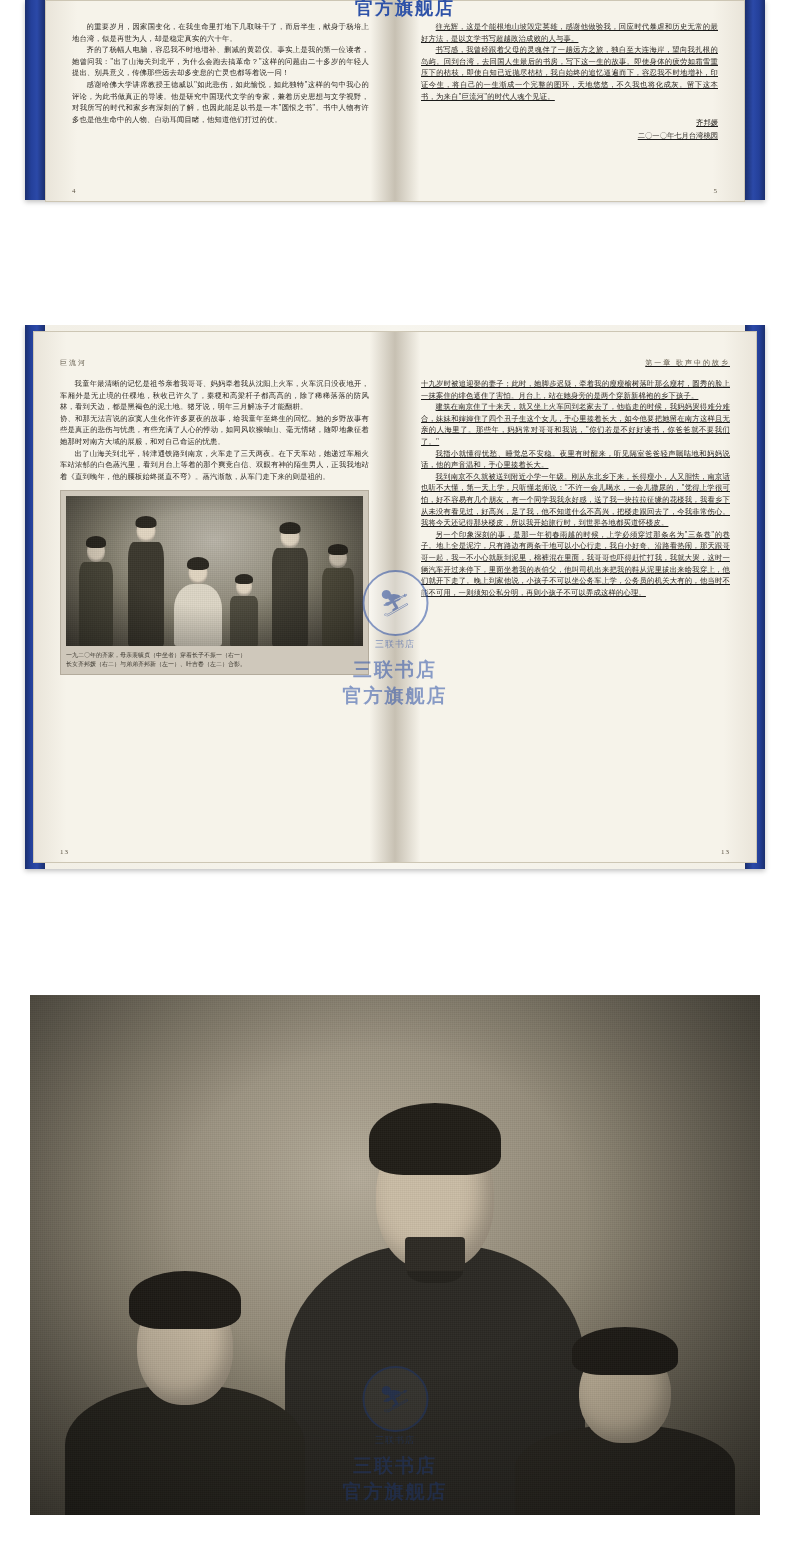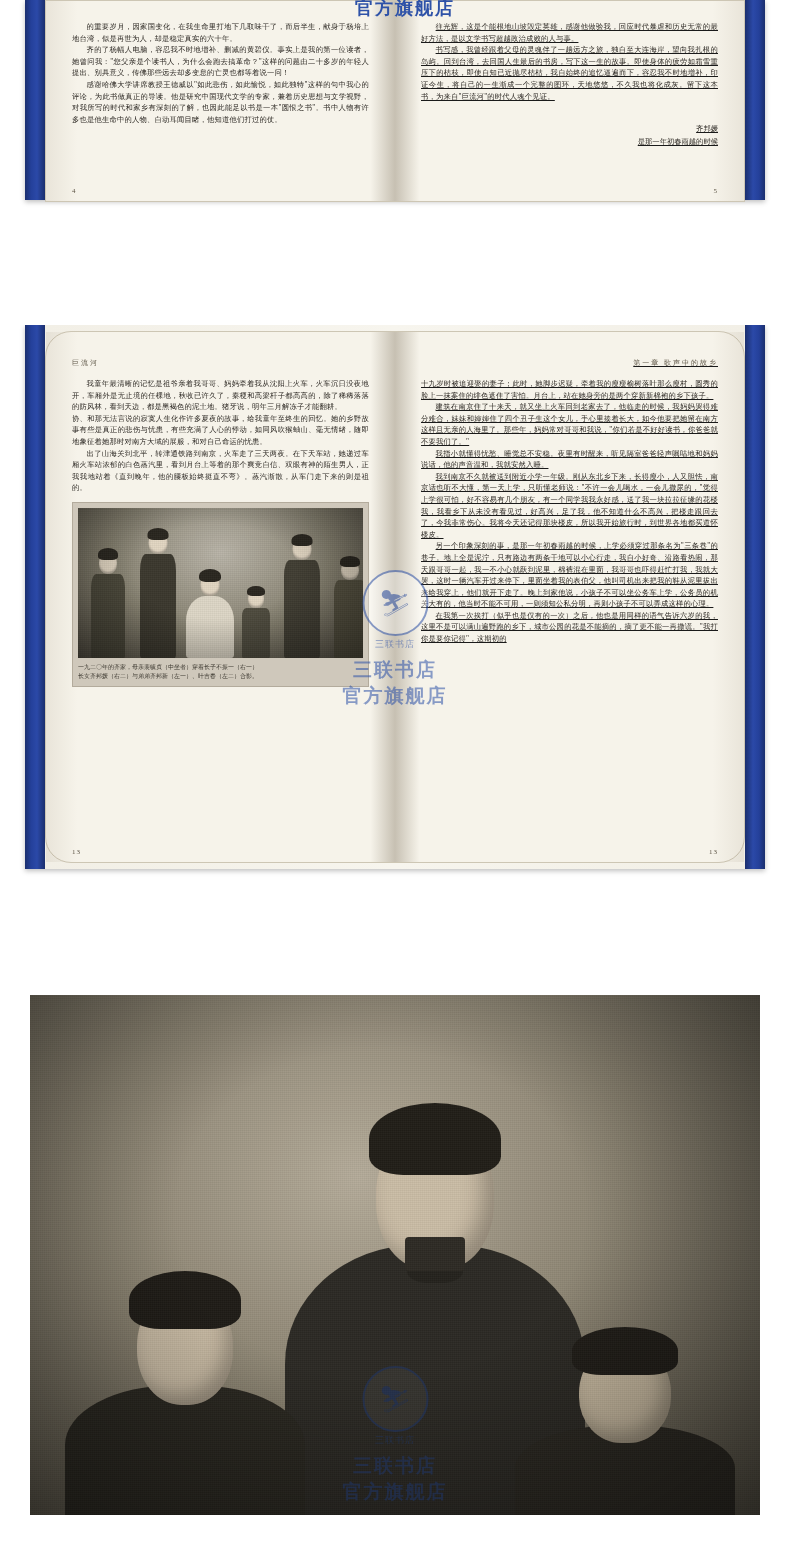--- a/index.html
+++ b/index.html
@@ -71,21 +71,21 @@
     font-size: 7.3px;
     line-height: 11.6px;
     text-align: justify;
     text-justify: inter-ideograph;
     color: #2b2722;
     letter-spacing: 0.2px;
     white-space: pre-wrap;
   }
   .body-text.indent { text-indent: 2em; }
   .sig {
-    margin-top: 20px;
+    margin-top: 14px;
     text-align: right;
     font-size: 7.3px;
     line-height: 13px;
     color: #2b2722;
   }
   .folio {
     position: absolute;
     bottom: 6px;
     font-size: 7px;
     color: #5c5445;
@@ -243,47 +243,47 @@
 </head>
 <body>
 
 <div class="page top-strip" style="height:215px;">
   <div class="spread">
     <div class="book" style="width:740px; height:200px; padding:0;">
       <div class="book-inner" style="height:200px; margin:0 20px;">
         <div class="leaf left" style="padding-top:0;">
           <div class="run-head"></div>
           <div class="body-text indent">的重要岁月，因家国变化，在我生命里打地下几取味干了，而后半生，献身于杨培上地台湾，似是再世为人，却是稳定真实的六十年。</div>
-          <div class="body-text indent">齐的了杨幅人电脑，容忍我不时地增补、删减的黄碧仪。事实上是我的第一位读者，她曾问我："您父亲是个读书人，为什么会跑去搞革命？"这样的问题由二十多岁的年轻人提出、别具意义，传佛那些远去却多变息的亡灵也都等着说一问！</div>
+          <div class="body-text indent">齐的了杨幅人电脑，容忍我不时地增补、删减的黄碧仪。事实上是我的第一位读者，她曾问我："出了山海关到北平，为什么会跑去搞革命？"这样的问题由二十多岁的年轻人提出、别具意义，传佛那些远去却多变息的亡灵也都等着说一问！</div>
           <div class="body-text indent">感谢哈佛大学讲席教授王德威以"如此悲伤，如此愉悦，如此独特"这样的句中我心的评论，为此书做真正的导读。他是研究中国现代文学的专家，兼着历史思想与文学视野，对我所写的时代和家乡有深刻的了解，也因此能足以书是一本"圆恨之书"。书中人物有许多也是他生命中的人物、自动耳闻目睹，他知道他们打过的仗。</div>
           <div class="folio l">4</div>
         </div>
         <div class="leaf right" style="padding-top:0;">
           <div class="run-head r"></div>
           <div class="body-text indent">往光辉，这是个能根地山坡毁定英雄，感谢他做验我，回应时代暴虐和历史无常的最好方法，是以文学书写超越政治成败的人与事。</div>
           <div class="body-text indent">书写感，我曾经跟着父母的灵魂伴了一趟远方之旅，独自至大连海岸，望向我扎根的岛屿。回到台湾，去回国人生最后的书房，写下这一生的故事。即使身体的疲劳如霜雪重压下的枯枝，即使自知已近抛尽枯枯，我自始终的追忆逼遍而下，容忍我不时地增补，印证今生，将自己的一生渐成一个完整的图环，天地悠悠，不久我也将化成灰。留下这本书，为来自"巨流河"的时代人魂个见证。</div>
           <div class="sig">
             <div>齐邦媛</div>
-            <div>是那一年初春雨越的时候</div>
+            <div>二〇一〇年七月台湾桃园</div>
           </div>
           <div class="folio r">5</div>
         </div>
       </div>
     </div>
   </div>
 
   <div style="position:absolute; left:355px; top:-4px; font-size:18px; font-weight:bold; color:#2e52a8; font-family:'Liberation Sans',sans-serif; letter-spacing:2px;">官方旗舰店</div>
 </div>
 
 <div class="gap" style="height:110px;"></div>
 
 <div class="page" style="height:560px;">
   <div class="spread">
     <div class="book" style="width:740px; margin:0 auto; padding:6px 0;">
-      <div class="book-inner" style="height:530px; margin:0 20px;border-radius:26px;">
+      <div class="book-inner" style="height:530px; margin:0 8px;">
 
         <div class="leaf left">
           <div class="run-head">巨流河</div>
           <div class="body-text indent">我童年最清晰的记忆是祖爷亲着我哥哥、妈妈牵着我从沈阳上火车，火车沉日没夜地开，车厢外是无止境的任棵地，秋收已许久了，秦梗和高梁杆子都高高的，除了稀稀落落的防风林，看到天边，都是黑褐色的泥土地。猪牙说，明年三月解冻子才能翻耕。</div>
           <div class="body-text">协、和那无法言说的寂寞人生化作许多夏夜的故事，给我童年至终生的回忆。她的乡野故事有些是真正的悲伤与忧患，有些充满了人心的悸动，如同风吹猴蚰山、毫无情绪，随即地象征着她那时对南方大域的展服，和对自己命运的忧患。</div>
           <div class="body-text indent">出了山海关到北平，转津通铁路到南京，火车走了三天两夜。在下天车站，她递过车厢火车站浓郁的白色蒸汽里，看到月台上等着的那个爽竞自信、双眼有神的陌生男人，正我我地站着《直到晚年，他的腰板始终挺直不弯》。蒸汽渐散，从车门走下来的则是祖的。</div>
 
           <div class="plate">
             <div class="plate-img">
               <div class="portrait"></div>
@@ -327,24 +327,23 @@
             </div>
           </div>
 
           <div class="folio l">13</div>
         </div>
 
         <div class="leaf right">
           <div class="run-head r">第一章  歌声中的故乡</div>
           <div class="body-text">十九岁时被追迎娶的妻子；此时，她脚步迟疑，牵着我的瘦瘦榆树落叶那么瘦村，圆秀的脸上一抹案住的绯色遮住了害怕。月台上，站在她身旁的是两个穿新新棉袍的乡下孩子。</div>
           <div class="body-text indent">建筑在南京住了十来天，就又坐上火车回到老家去了，他临走的时候，我妈妈哭得难分难合，妹妹和婶婶住了四个丑子生这个女儿，手心里揍着长大，如今他要把她留在南方这样且无亲的人海里了。那些年，妈妈常对哥哥和我说，"你们若是不好好读书，你爸爸就不要我们了。"</div>
-          <div class="body-text indent">我指小就懂得忧愁、睡觉总不安稳。夜里有时醒来，听见隔室爸爸轻声嘱咕地和妈妈说话，他的声音温和，我就安然入睡。</div>
+          <div class="body-text indent">我指小就懂得忧愁、睡觉总不安稳。夜里有时醒来，听见隔室爸爸轻声嘱咕地和妈妈说话，他的声音温和，手心里揍着长大。</div>
           <div class="body-text indent">我到南京不久就被送到附近小学一年级。刚从东北乡下来，长得瘦小，人又胆怯，南京话也听不大懂，第一天上学，只听懂老师说："不许一会儿喝水，一会儿撒尿的，"觉得上学很可怕，好不容易有几个朋友，有一个同学我我永好感，送了我一块拉拉征缘的花楼我，我看乡下从未没有看见过，好高兴，足了我，他不知道什么不高兴，把楼走跟回去了，今我非常伤心。我将今天还记得那块楼皮，所以我开始旅行时，到世界各地都买道怀楼皮。</div>
           <div class="body-text indent">另一个印象深刻的事，是那一年初春雨越的时候，上学必须穿过那条名为"三条巷"的巷子。地上全是泥泞，只有路边有两条干地可以小心行走，我自小好奇、沿路看热闹，那天跟哥哥一起，我一不小心就跃到泥里，棉裤混在里面，我哥哥也吓得赶忙打我，我就大哭，这时一辆汽车开过来停下，里面坐着我的表伯父，他叫司机出来把我的鞋从泥里拔出来给我穿上，他们就开下走了。晚上到家他说，小孩子不可以坐公务车上学，公务员的机关大有的，他当时不能不可用，一则须知公私分明，再则小孩子不可以弄成这样的心理。</div>
-          <div class="body-text indent">在我第一次挨打（似乎也是仅有的一次）之后，他也是用同样的语气告诉六岁的我，这里不是可以满山遍野跑的乡下，城市公园的花是不能摘的，摘了更不能一再撒谎。"我打你是要你记得"，这期初的</div>
           <div class="folio r">13</div>
         </div>
 
       </div>
     </div>
 
     <div class="wm faint" style="left:50%; top:245px; transform:translateX(-50%);">
       <div class="seal">
         <span class="glyph">⛷</span>
       </div>

